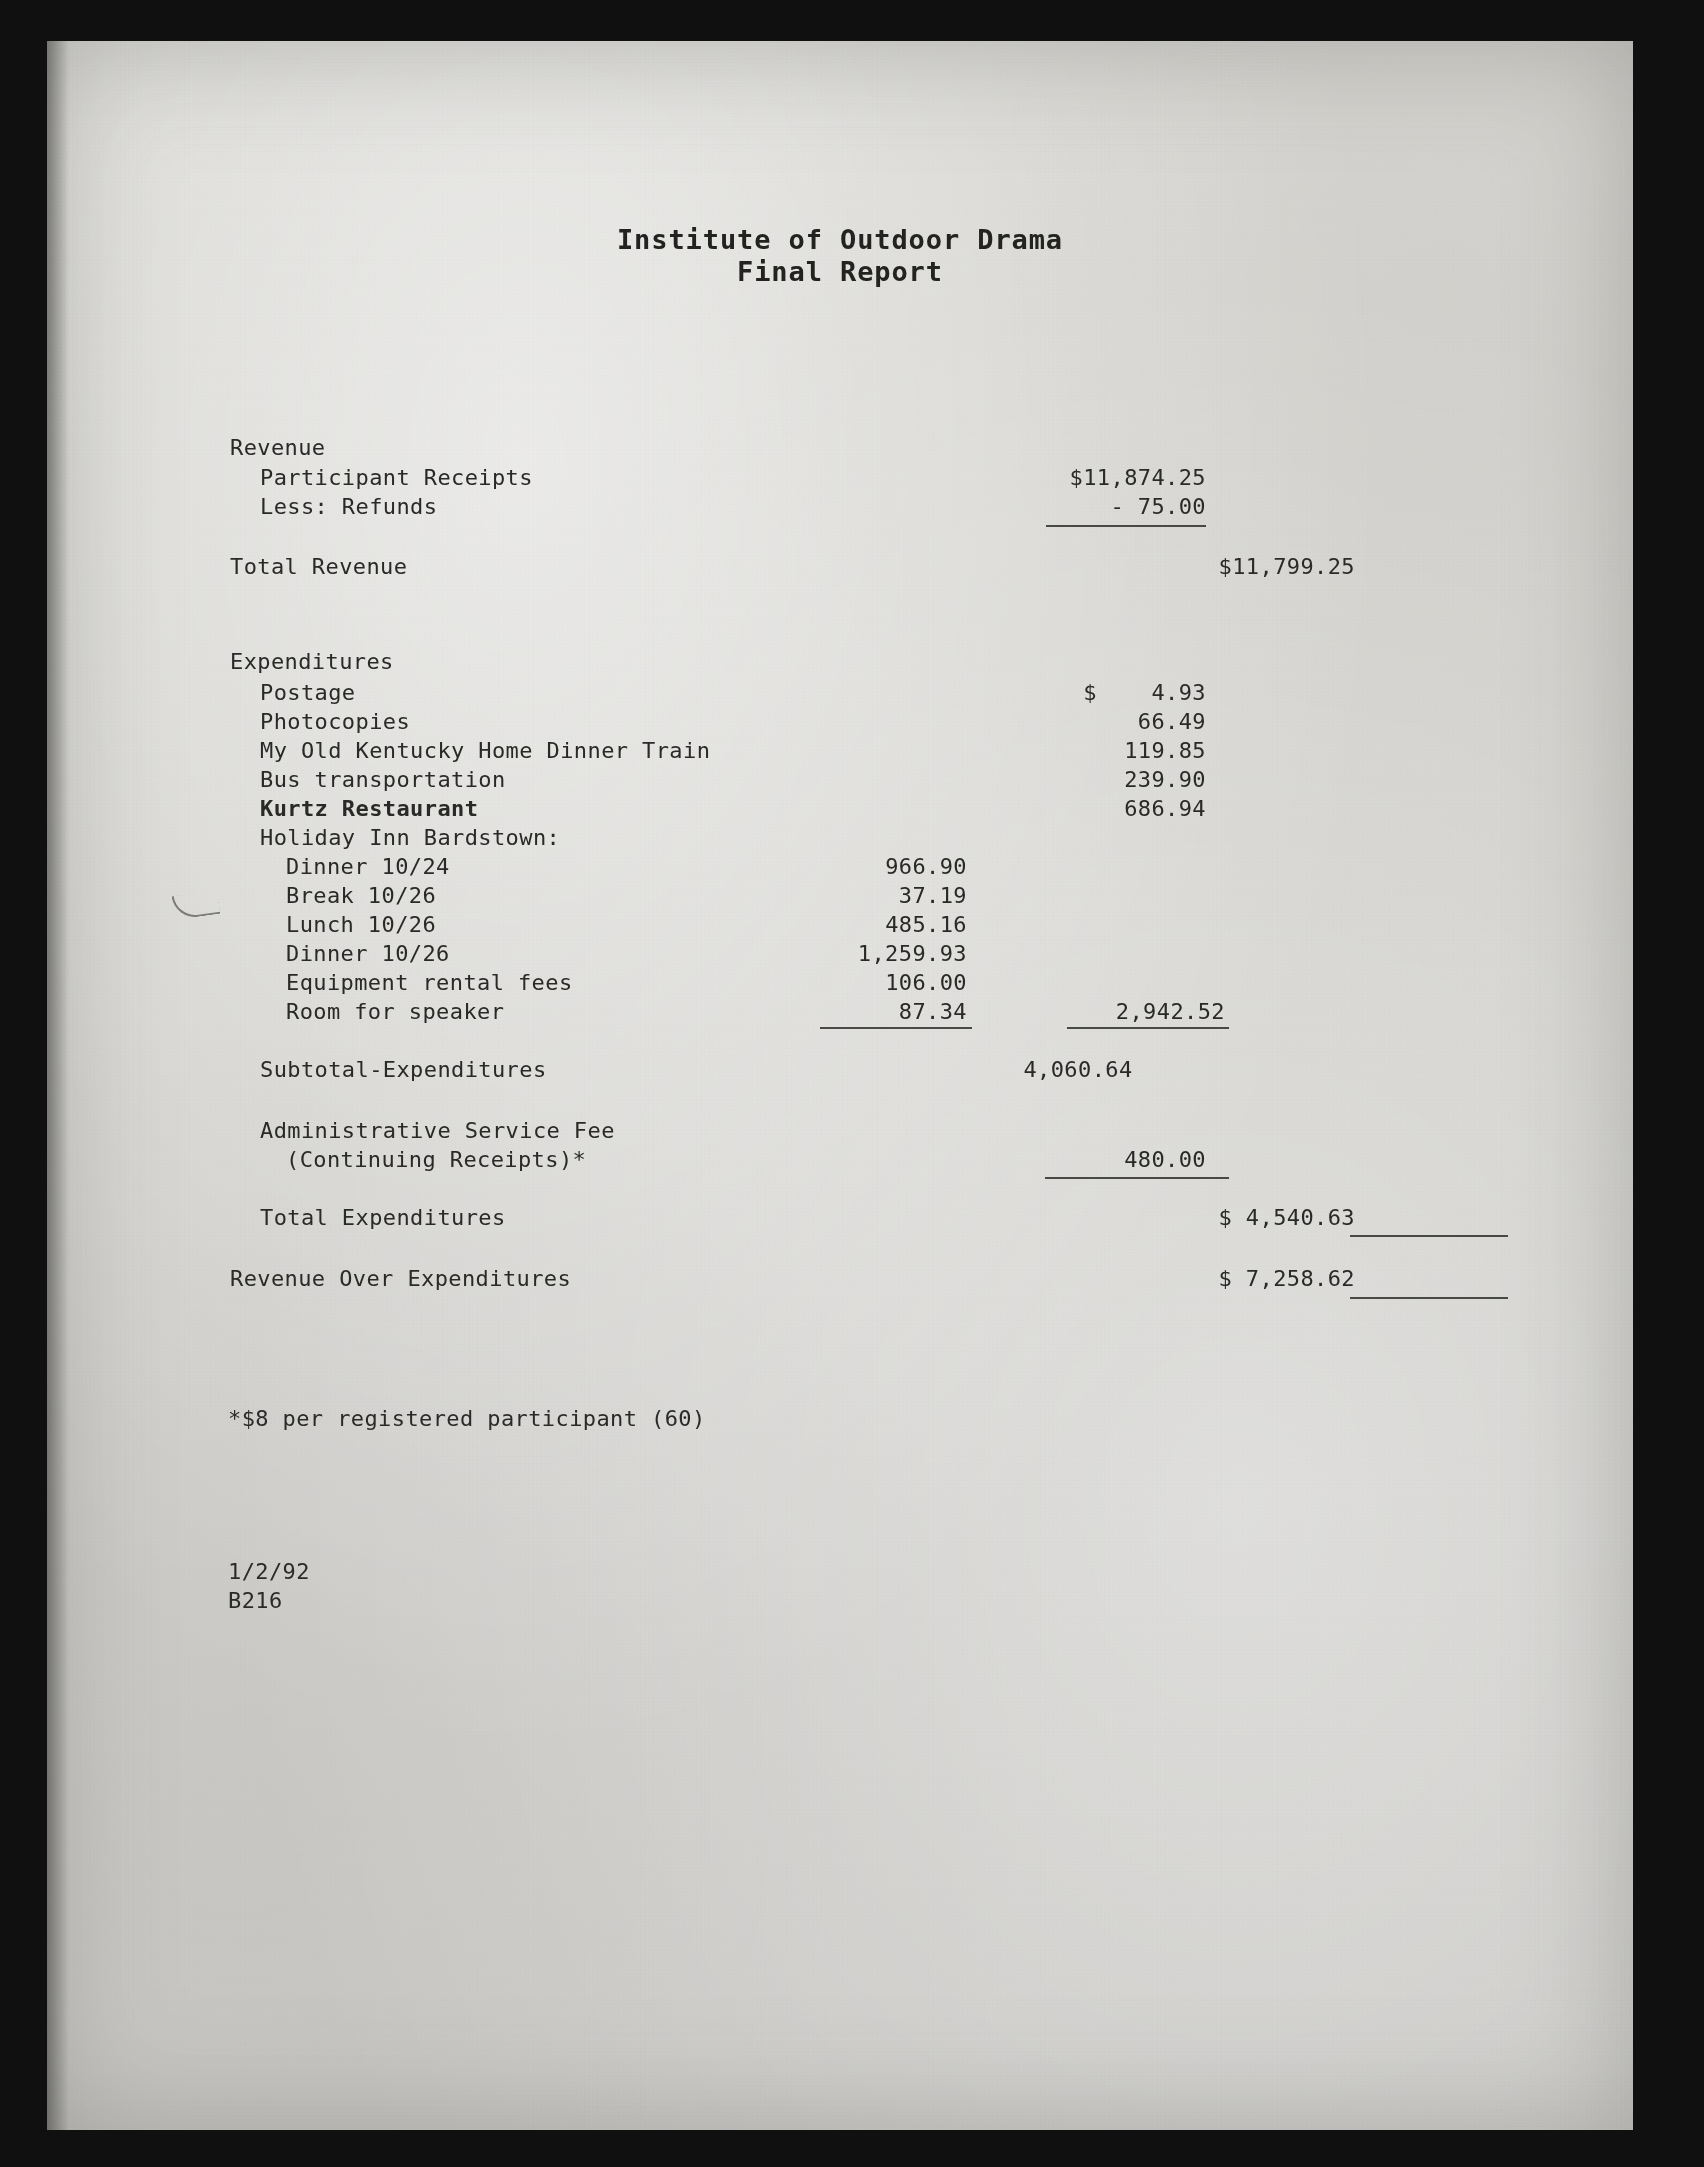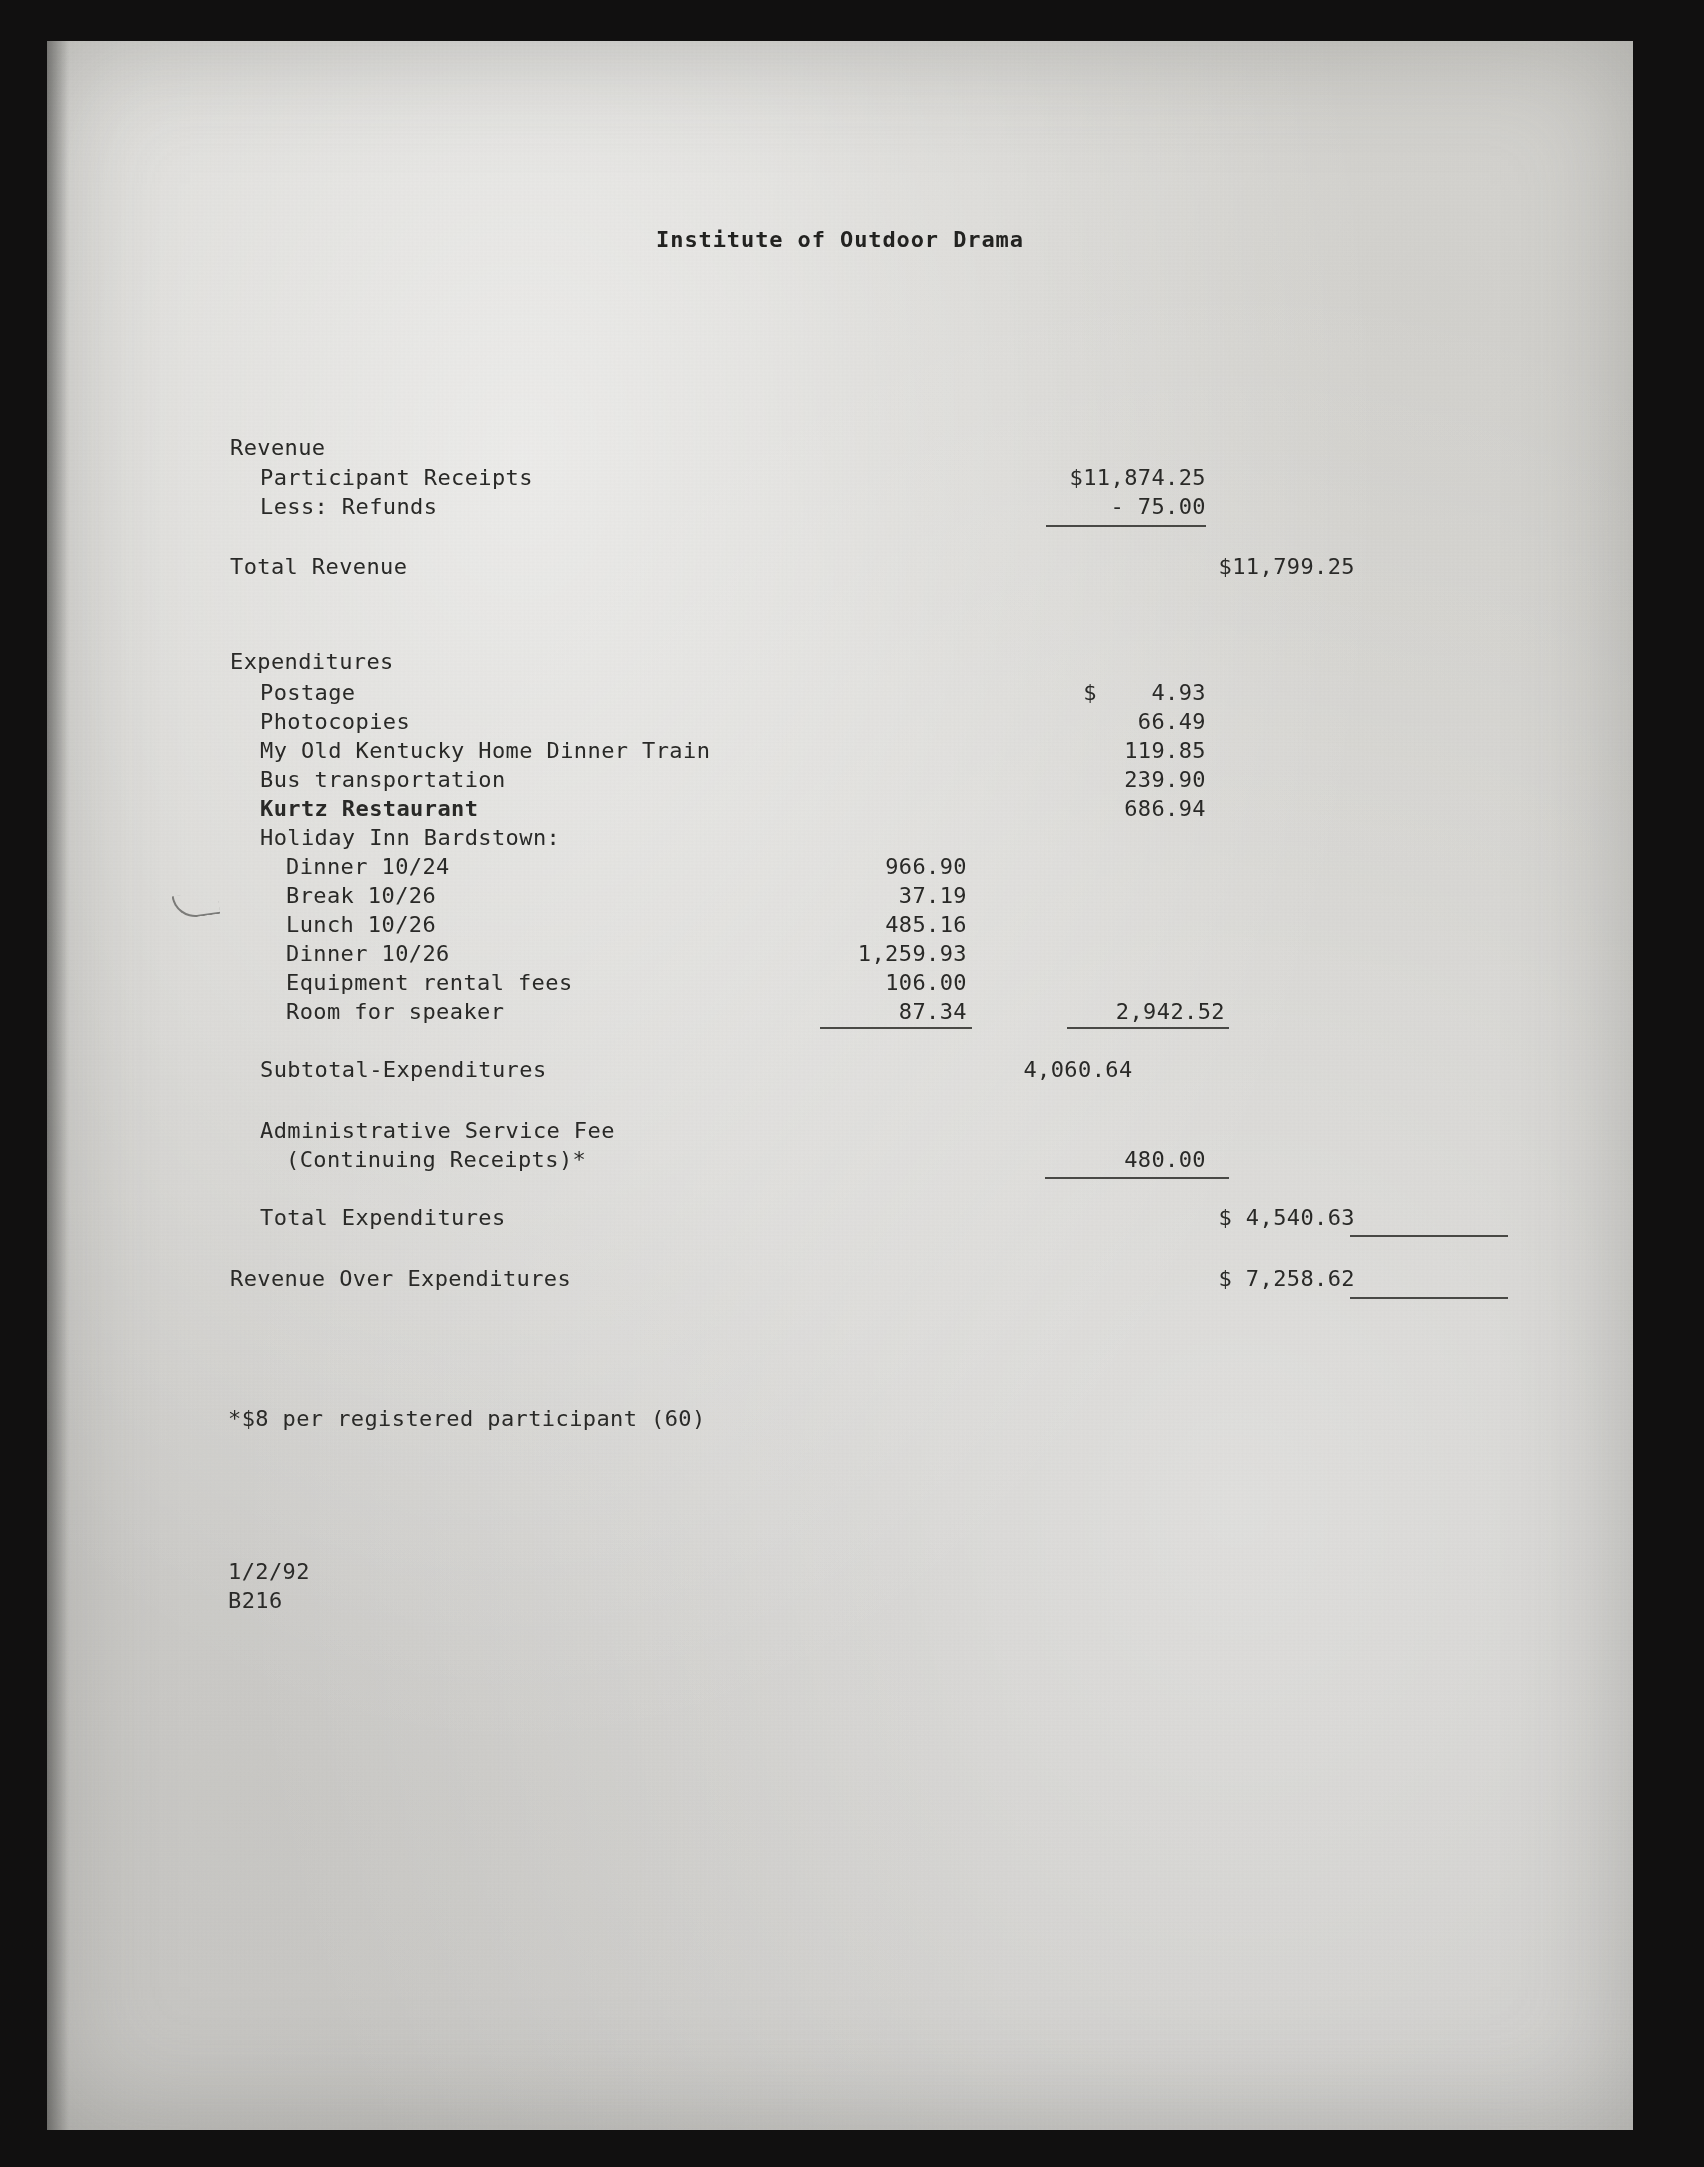--- a/index.html
+++ b/index.html
@@ -65,21 +65,21 @@
     letter-spacing: 0.4px;
   }
 
   .title-block {
     position: absolute;
     left: 0;
     top: 183px;
     width: 100%;
     text-align: center;
     font-weight: 700;
-    font-size: 22px;
+    font-size: 27px;
     line-height: 31.5px;
     letter-spacing: 0.9px;
     color: #232321;
   }
   .title-block div { white-space: pre; }
 
   .row {
     position: absolute;
     white-space: pre;
   }
@@ -135,20 +135,21 @@
 
 <div class="scan-backdrop"></div>
 
 <div class="page">
   <div class="page-edge-left"></div>
 
   <div class="doc">
 
     <div class="title-block">
       <div>Institute of Outdoor Drama</div>
+      <div>Final Report</div>
     </div>
 
     <div class="row label" style="top:392px;">Revenue</div>
 
     <div class="row label-ind1" style="top:422px;">Participant Receipts</div>
     <div class="col-inner" style="left:903px; top:422px;">$11,874.25</div>
 
     <div class="row label-ind1" style="top:451px;">Less: Refunds</div>
     <div class="col-inner" style="left:903px; top:451px;">- 75.00</div>
     <div class="rule" style="left:999px; top:484px; width:160px;"></div>

